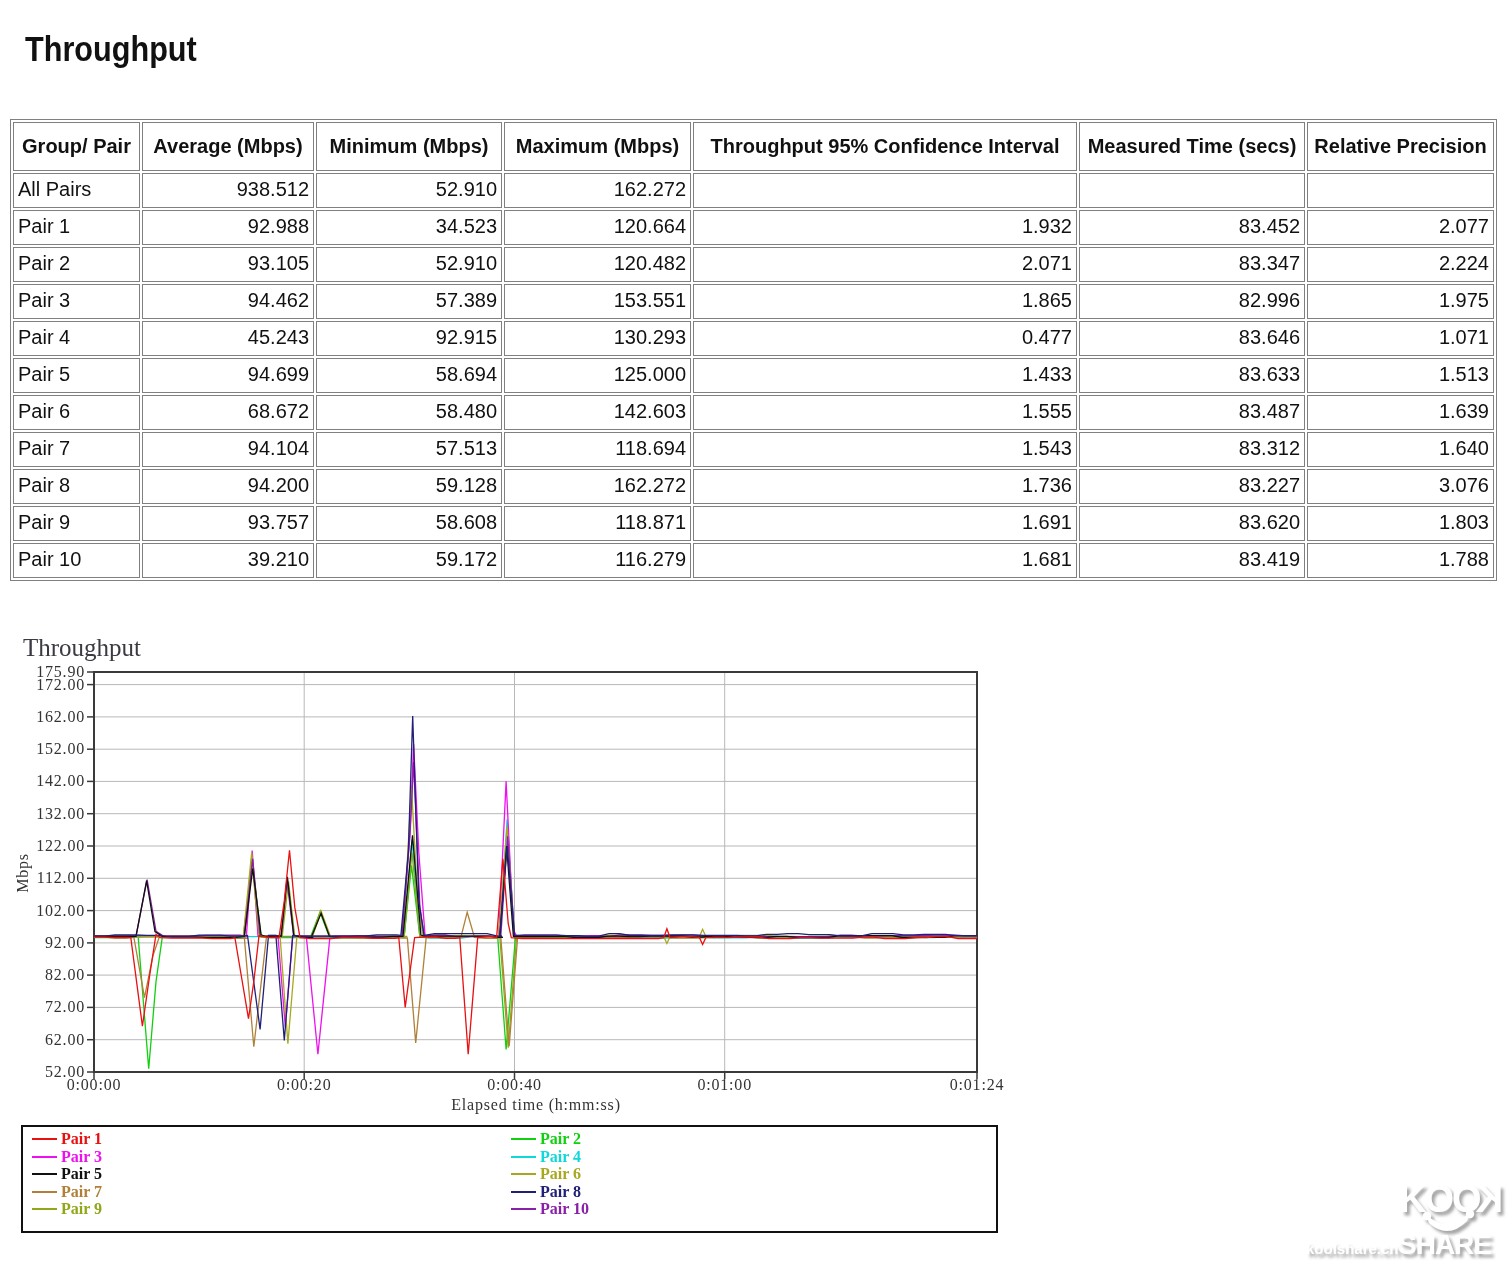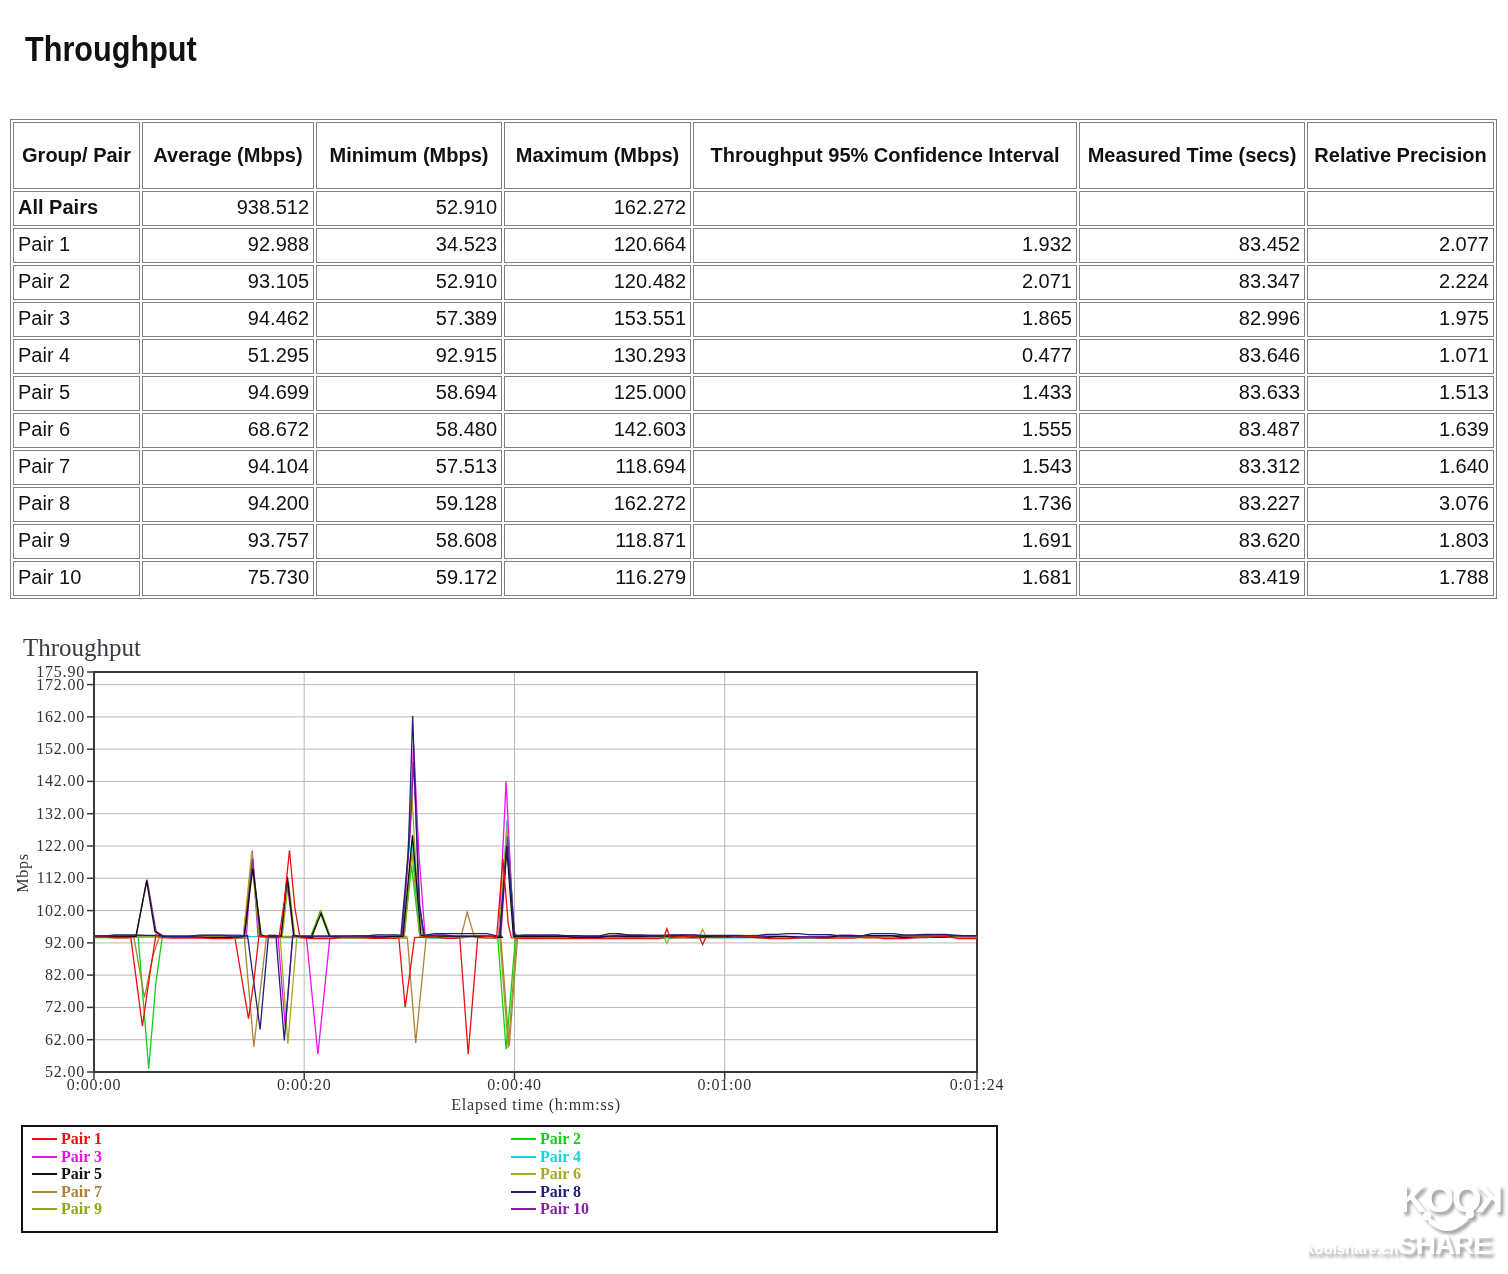--- a/index.html
+++ b/index.html
@@ -1,22 +1,22 @@
 <!DOCTYPE html>
 <html><head><meta charset="utf-8"><title>Throughput</title>
 <style>
 html,body{margin:0;padding:0;background:#fff}
 body{position:relative;width:1508px;height:1274px;font-family:"Liberation Sans",sans-serif}
 h1{position:absolute;left:25px;top:29px;margin:0;font-size:35px;color:#111;transform:scaleX(0.875);transform-origin:0 0}
 table{position:absolute;left:10px;top:119px;width:1487px;border-collapse:separate;border-spacing:2px;border:1px solid #808080;table-layout:fixed}
 th,td{border:1px solid #808080;font-size:20px;color:#111;overflow:hidden;white-space:nowrap}
-th{font-weight:bold;text-align:center;padding:19px 2px;height:27px}
+th{font-weight:bold;text-align:center;padding:10px 2px;height:27px}
 td{padding:2px 4px 4px;height:27px}
 td.n{text-align:right}
-td.b{font-weight:bold}
+td.b{font-weight:normal}
 </style></head>
 <body>
 <h1>Throughput</h1>
 <table>
     <tbody>
       <tr>
         <th style="width:121px">Group/ Pair</th>
         <th style="width:166px">Average (Mbps)</th>
         <th style="width:180px">Minimum (Mbps)</th>
         <th style="width:181px">Maximum (Mbps)</th>
@@ -55,21 +55,21 @@
         <td>Pair 3</td>
         <td class="n">94.462</td>
         <td class="n">57.389</td>
         <td class="n">153.551</td>
         <td class="n">1.865</td>
         <td class="n">82.996</td>
         <td class="n">1.975</td>
       </tr>
       <tr>
         <td>Pair 4</td>
-        <td class="n">51.295</td>
+        <td class="n">45.243</td>
         <td class="n">92.915</td>
         <td class="n">130.293</td>
         <td class="n">0.477</td>
         <td class="n">83.646</td>
         <td class="n">1.071</td>
       </tr>
       <tr>
         <td>Pair 5</td>
         <td class="n">94.699</td>
         <td class="n">58.694</td>
@@ -109,21 +109,21 @@
         <td>Pair 9</td>
         <td class="n">93.757</td>
         <td class="n">58.608</td>
         <td class="n">118.871</td>
         <td class="n">1.691</td>
         <td class="n">83.620</td>
         <td class="n">1.803</td>
       </tr>
       <tr>
         <td>Pair 10</td>
-        <td class="n">75.730</td>
+        <td class="n">39.210</td>
         <td class="n">59.172</td>
         <td class="n">116.279</td>
         <td class="n">1.681</td>
         <td class="n">83.419</td>
         <td class="n">1.788</td>
       </tr>
     </tbody>
   </table>
 <svg xmlns="http://www.w3.org/2000/svg" width="1010" height="492" style="position:absolute;left:0;top:630px" font-family="Liberation Serif, serif" font-size="16px" letter-spacing="0.8" fill="#333">
 <text x="23" y="25.5" font-size="25px" letter-spacing="0" fill="#3a3a42">Throughput</text>

